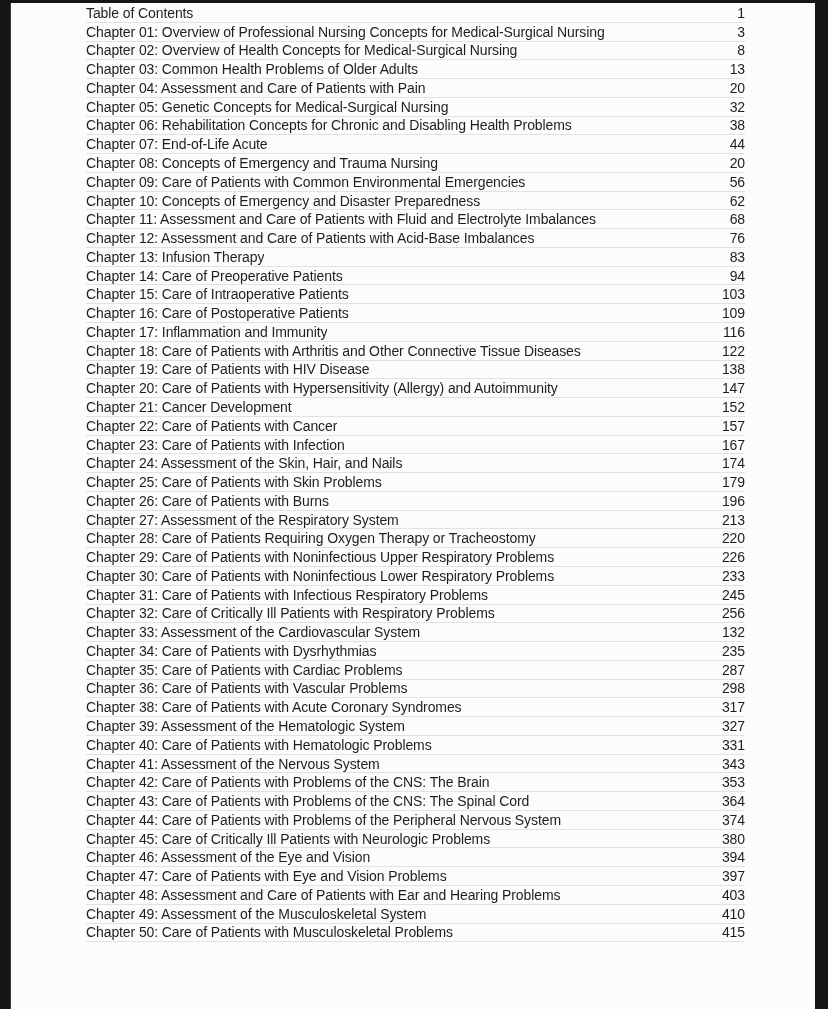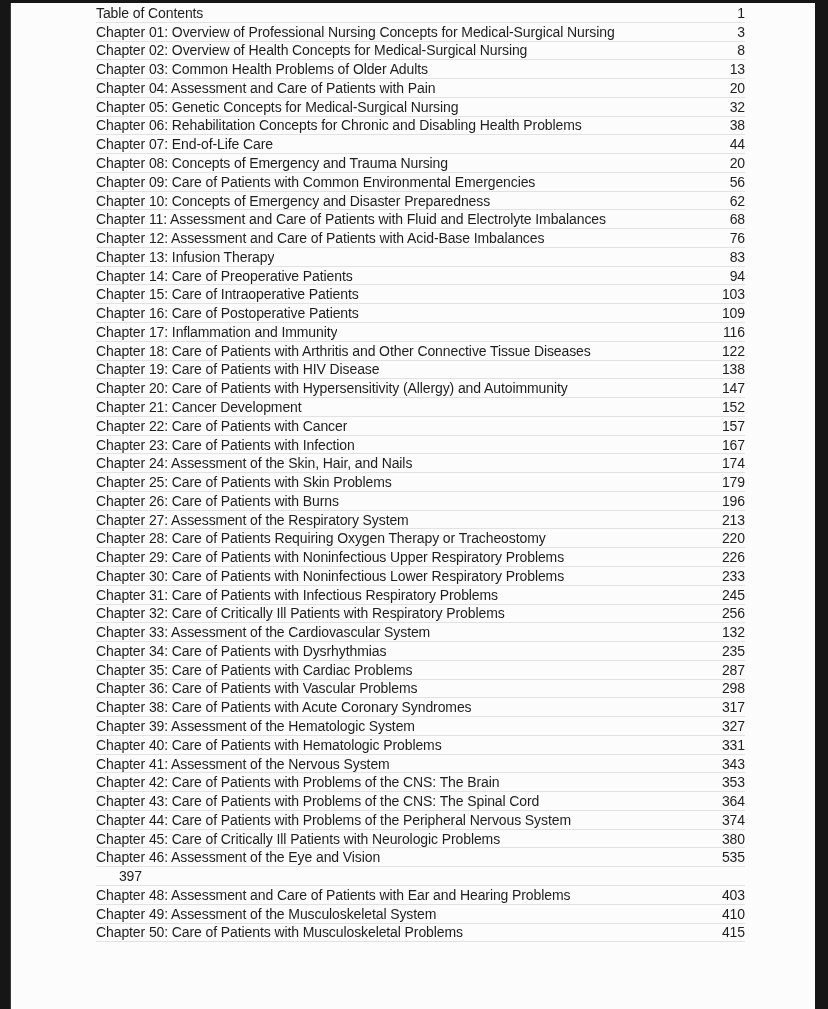--- a/index.html
+++ b/index.html
@@ -19,21 +19,21 @@
     left: 10px;
     top: 3px;
     width: 805px;
     height: 1006px;
     background: #fcfcfc;
     border-left: 1px solid #3a3a3a;
     box-sizing: border-box;
   }
   .toc-list {
     position: absolute;
-    left: 85px;
+    left: 75px;
     right: 70px;
     top: 1px;
   }
   .row {
     display: flex;
     justify-content: space-between;
     align-items: center;
     height: 18.78px;
     box-sizing: border-box;
     border-bottom: 1px solid #e2e2e2;
@@ -79,21 +79,21 @@
       </div>
       <div class="row">
         <span class="label">Chapter 05: Genetic Concepts for Medical-Surgical Nursing</span>
         <span class="page-num">32</span>
       </div>
       <div class="row">
         <span class="label">Chapter 06: Rehabilitation Concepts for Chronic and Disabling Health Problems</span>
         <span class="page-num">38</span>
       </div>
       <div class="row">
-        <span class="label">Chapter 07: End-of-Life Care</span>
+        <span class="label">Chapter 07: End-of-Life Acute</span>
         <span class="page-num">44</span>
       </div>
       <div class="row">
         <span class="label">Chapter 08: Concepts of Emergency and Trauma Nursing</span>
         <span class="page-num">20</span>
       </div>
       <div class="row">
         <span class="label">Chapter 09: Care of Patients with Common Environmental Emergencies</span>
         <span class="page-num">56</span>
       </div>
@@ -232,23 +232,24 @@
       <div class="row">
         <span class="label">Chapter 44: Care of Patients with Problems of the Peripheral Nervous System</span>
         <span class="page-num">374</span>
       </div>
       <div class="row">
         <span class="label">Chapter 45: Care of Critically Ill Patients with Neurologic Problems</span>
         <span class="page-num">380</span>
       </div>
       <div class="row">
         <span class="label">Chapter 46: Assessment of the Eye and Vision</span>
-        <span class="page-num">535</span>
-      </div>
-      <div class="row">
+        <span class="page-num">394</span>
+      </div>
+      <div class="row">
+        <span class="label">Chapter 47: Care of Patients with Eye and Vision Problems</span>
         <span class="page-num">397</span>
       </div>
       <div class="row">
         <span class="label">Chapter 48: Assessment and Care of Patients with Ear and Hearing Problems</span>
         <span class="page-num">403</span>
       </div>
       <div class="row">
         <span class="label">Chapter 49: Assessment of the Musculoskeletal System</span>
         <span class="page-num">410</span>
       </div>

